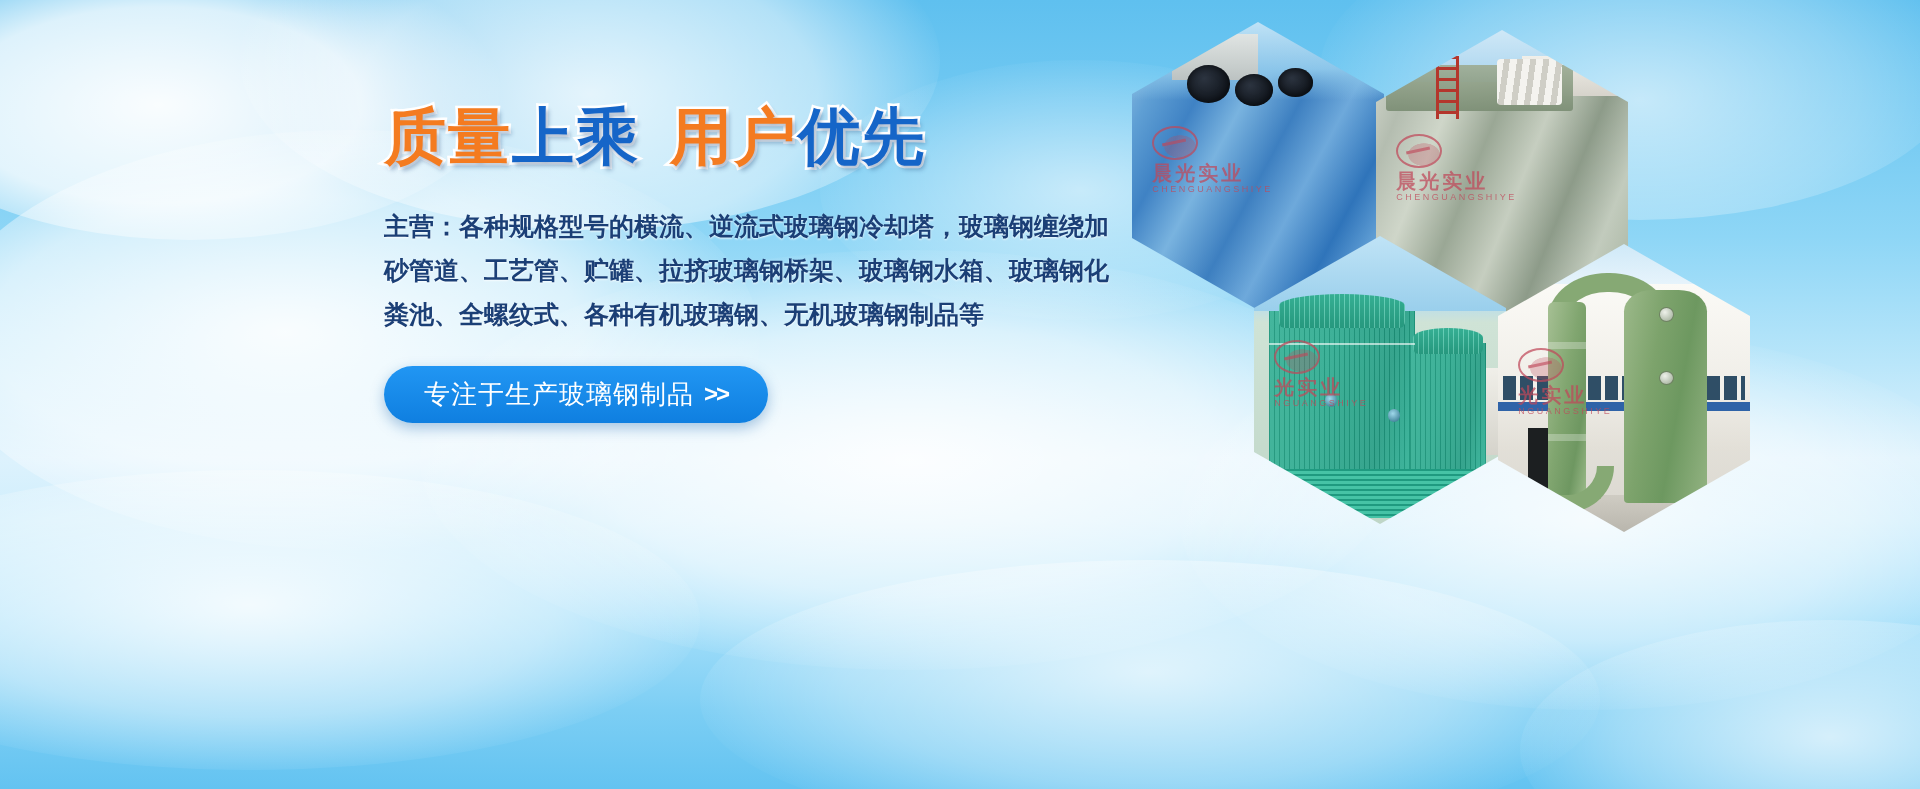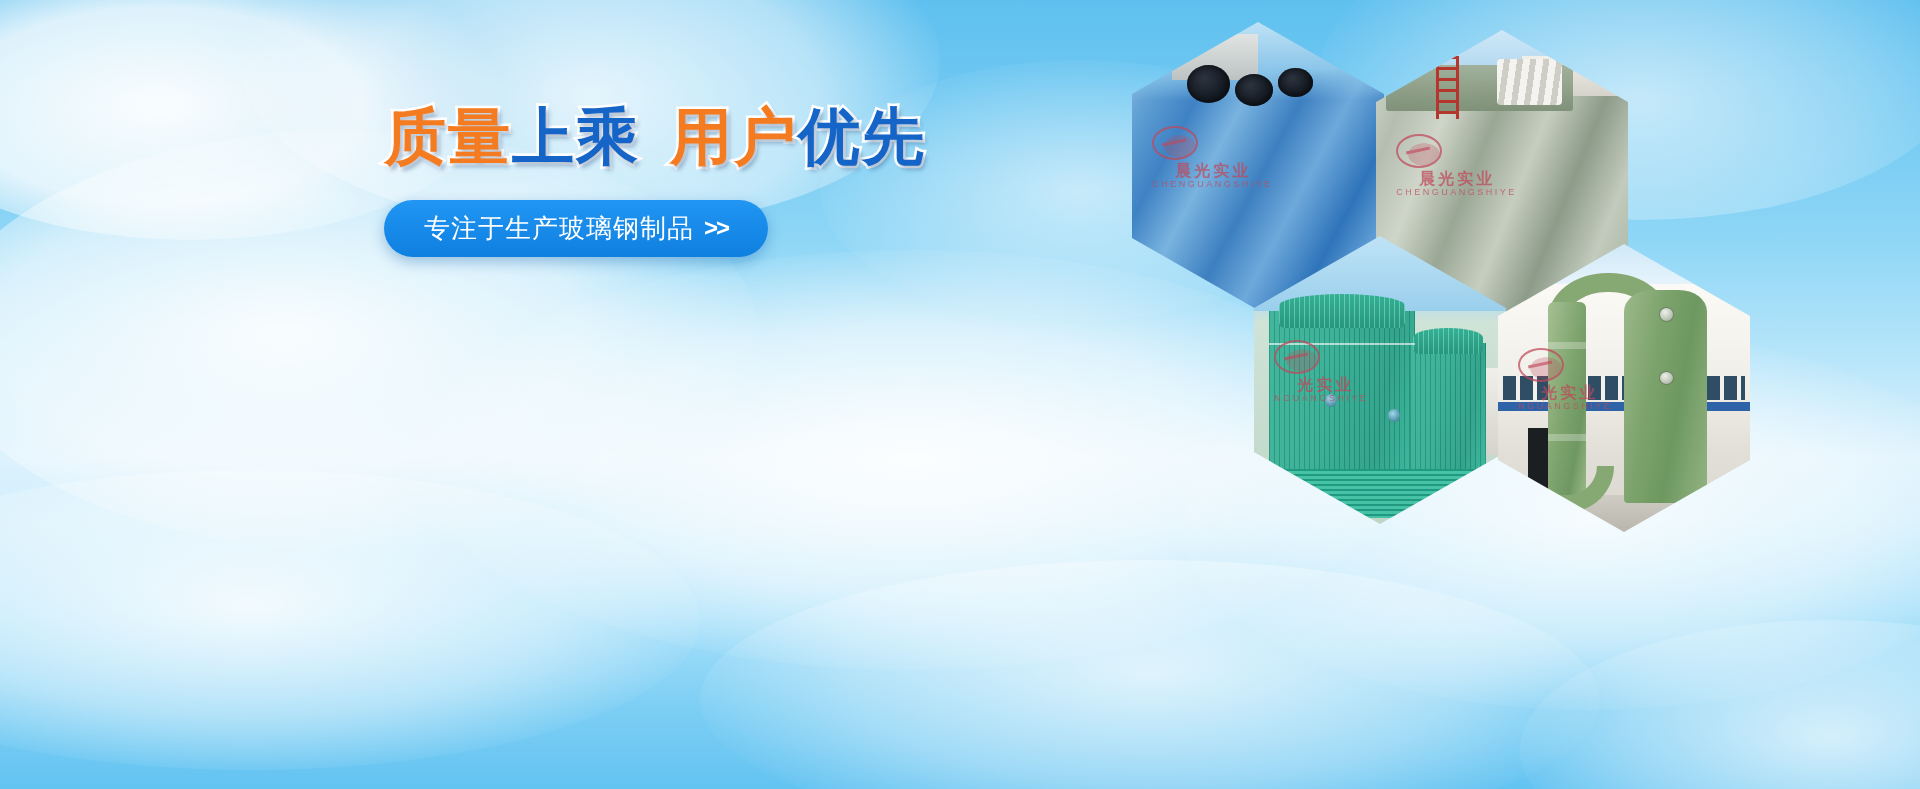--- a/index.html
+++ b/index.html
@@ -213,22 +213,22 @@
   
   .wm{ position:absolute; left:8%; top:36%; width:62%; opacity:.72;
        pointer-events:none; user-select:none; }
   .wm .wm-logo{
     width:46px; height:34px; border:2.5px solid #c0485a; border-radius:50%;
     position:relative; margin-bottom:2px;
     background:radial-gradient(ellipse at 62% 62%, rgba(192,72,90,.38) 0 42%, transparent 44%);
   }
   .wm .wm-logo:after{ content:""; position:absolute; left:8px; top:13px; width:24px; height:2.5px;
     background:#c0485a; transform:rotate(-12deg); }
-  .wm .wm-cn{ font-size:16px; font-weight:700; color:#c0485a; letter-spacing:3px;
-    font-family:"DejaVu Sans","Liberation Sans",sans-serif; line-height:1.1;margin-left:23px; }
+  .wm .wm-cn{ font-size:20px; font-weight:700; color:#c0485a; letter-spacing:3px;
+    font-family:"DejaVu Sans","Liberation Sans",sans-serif; line-height:1.1; }
   .wm .wm-en{ font-size:9px; color:#c0485a; letter-spacing:2.5px; font-weight:400; }
 </style>
 </head>
 <body>
 
 <div class="banner">
 
   <div class="sky-deep"></div>
   <div class="cloud c1"></div>
   <div class="cloud c2"></div>
@@ -241,20 +241,23 @@
   <div class="cloud c9"></div>
   <div class="cloud c10"></div>
   <div class="frond"></div>
 
   <div class="copy">
 
     <div class="headline">
       <span class="seg seg-orange">质量</span><span class="seg seg-blue">上乘</span><span class="gap"></span><span class="seg seg-orange">用户</span><span class="seg seg-blue">优先</span>
     </div>
 
+    <p class="lead">
+      <span class="label">主营：</span><span>各种规格型号的横流、逆流式玻璃钢冷却塔，玻璃钢缠绕加砂管道、工艺管、贮罐、拉挤玻璃钢桥架、玻璃钢水箱、玻璃钢化粪池、全螺纹式、各种有机玻璃钢、无机玻璃钢制品等</span>
+    </p>
 
     <button class="cta">
       <span>专注于生产玻璃钢制品</span>
       <span class="arrows">&gt;&gt;</span>
     </button>
 
   </div>
 
   <div class="hexcluster">
 

